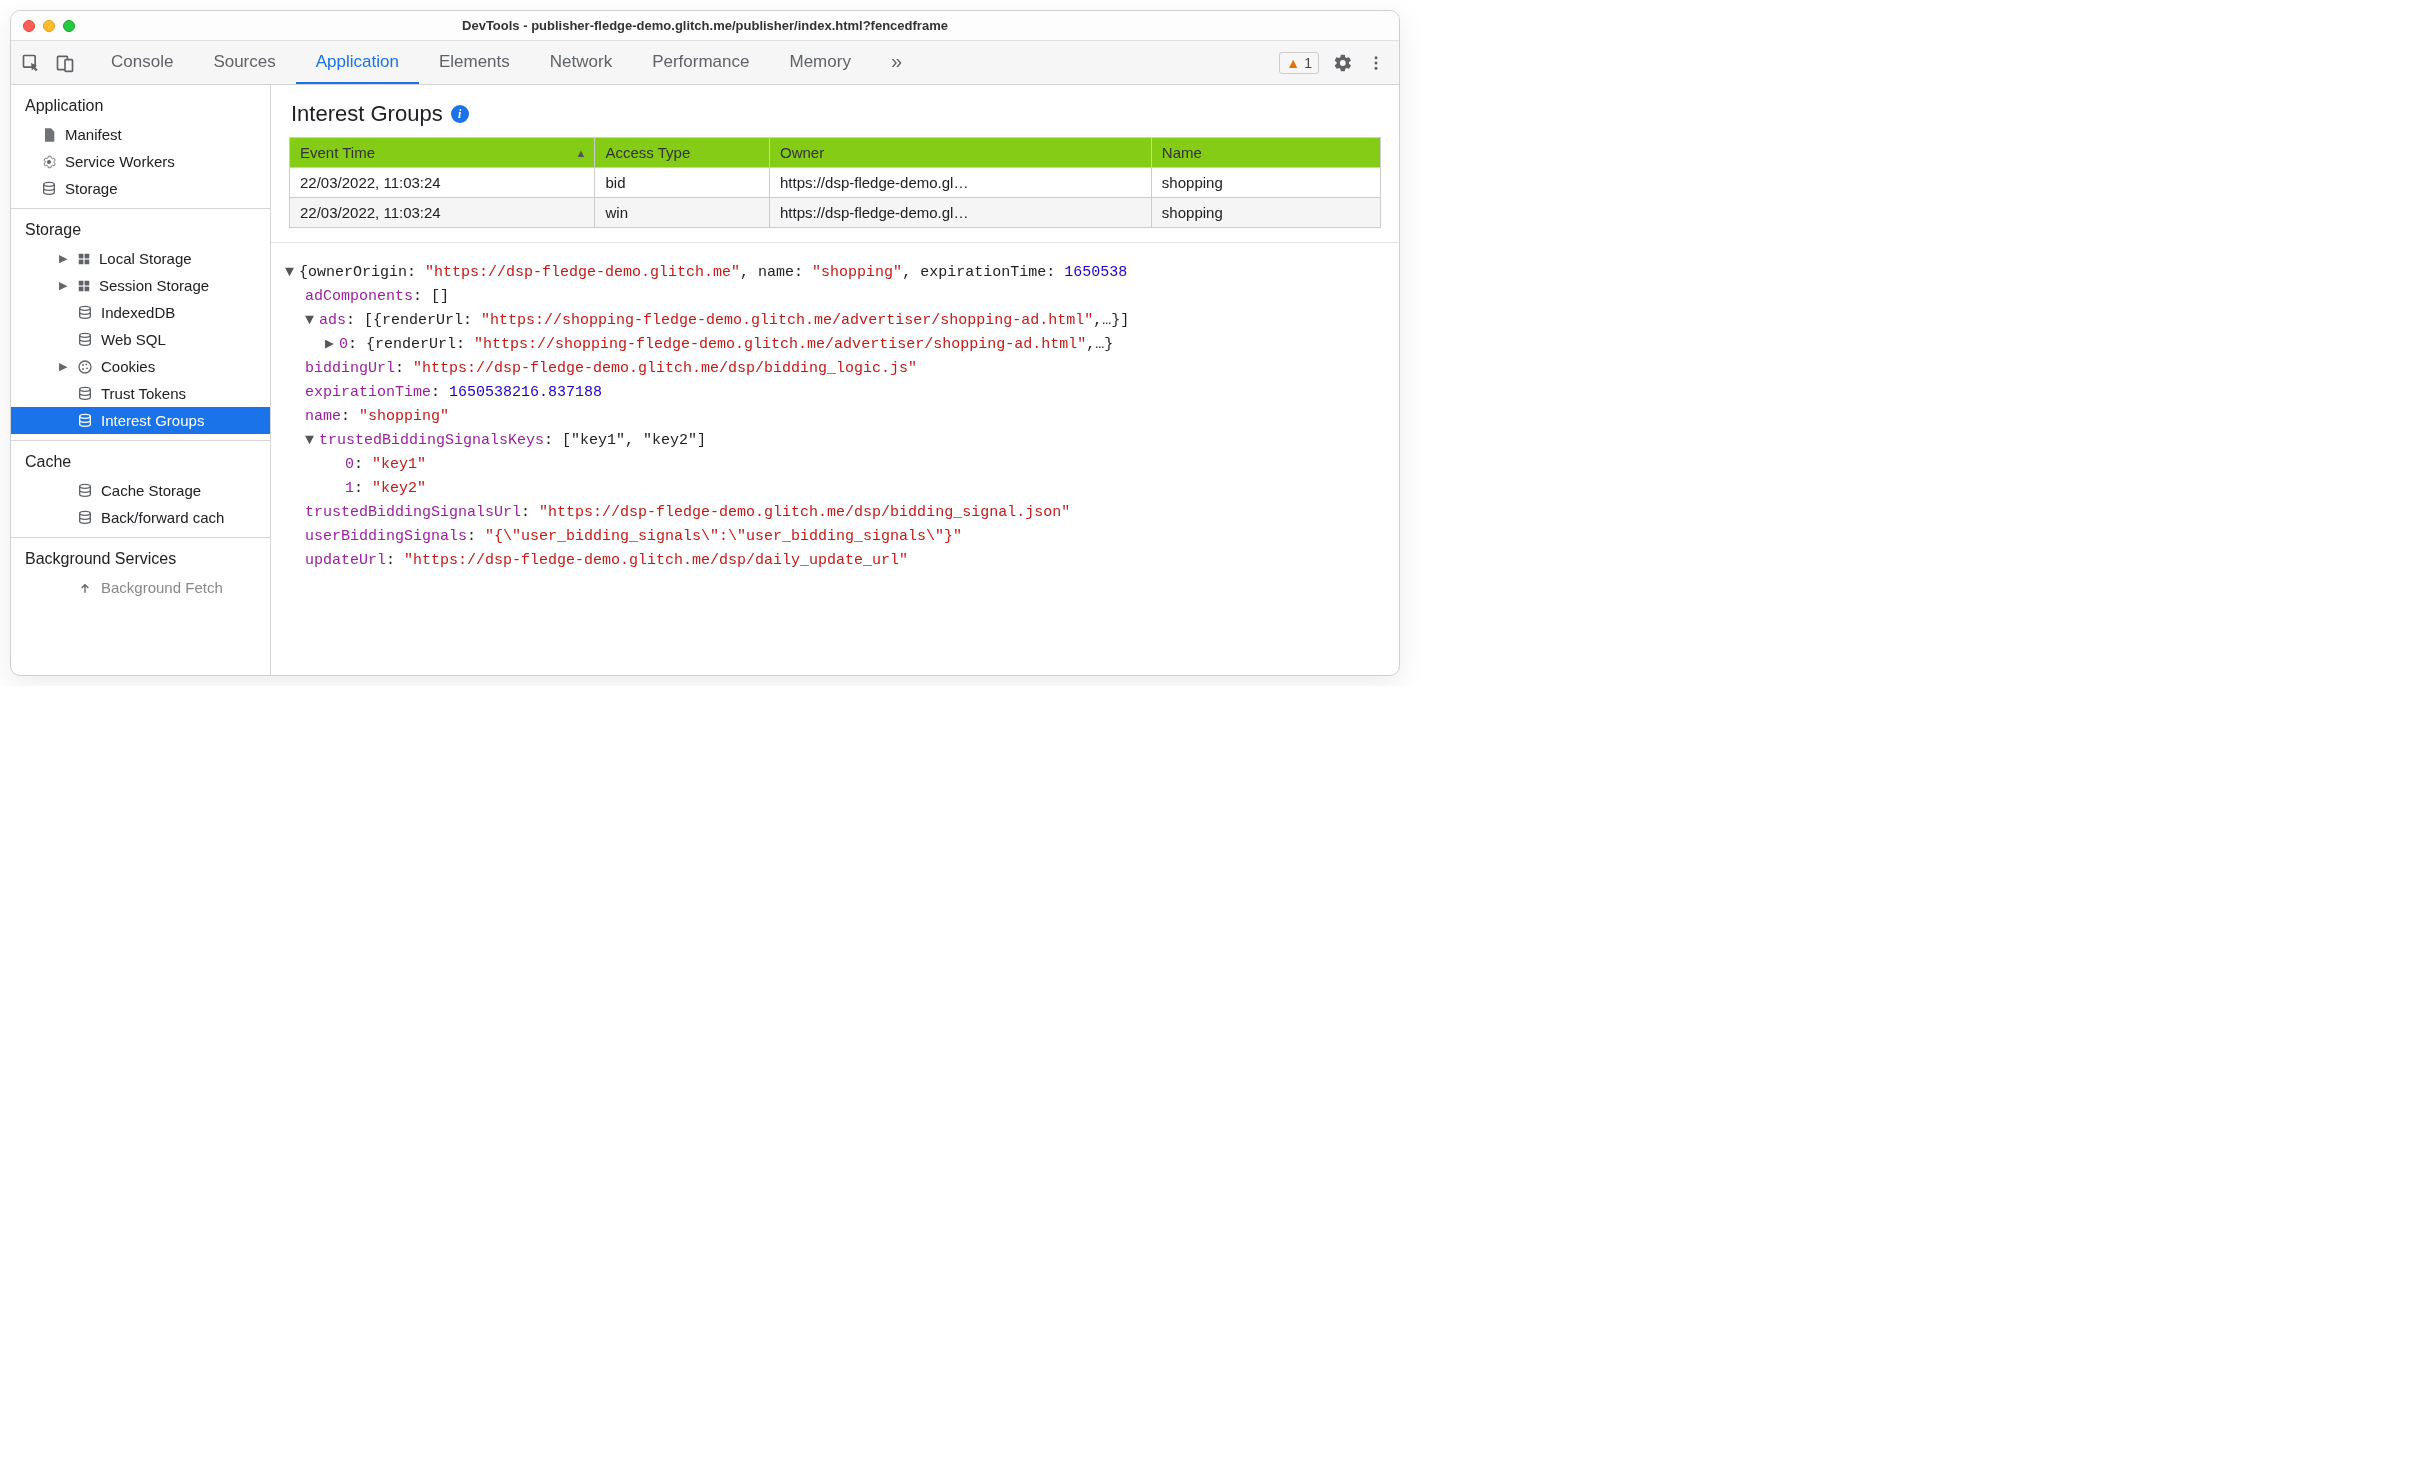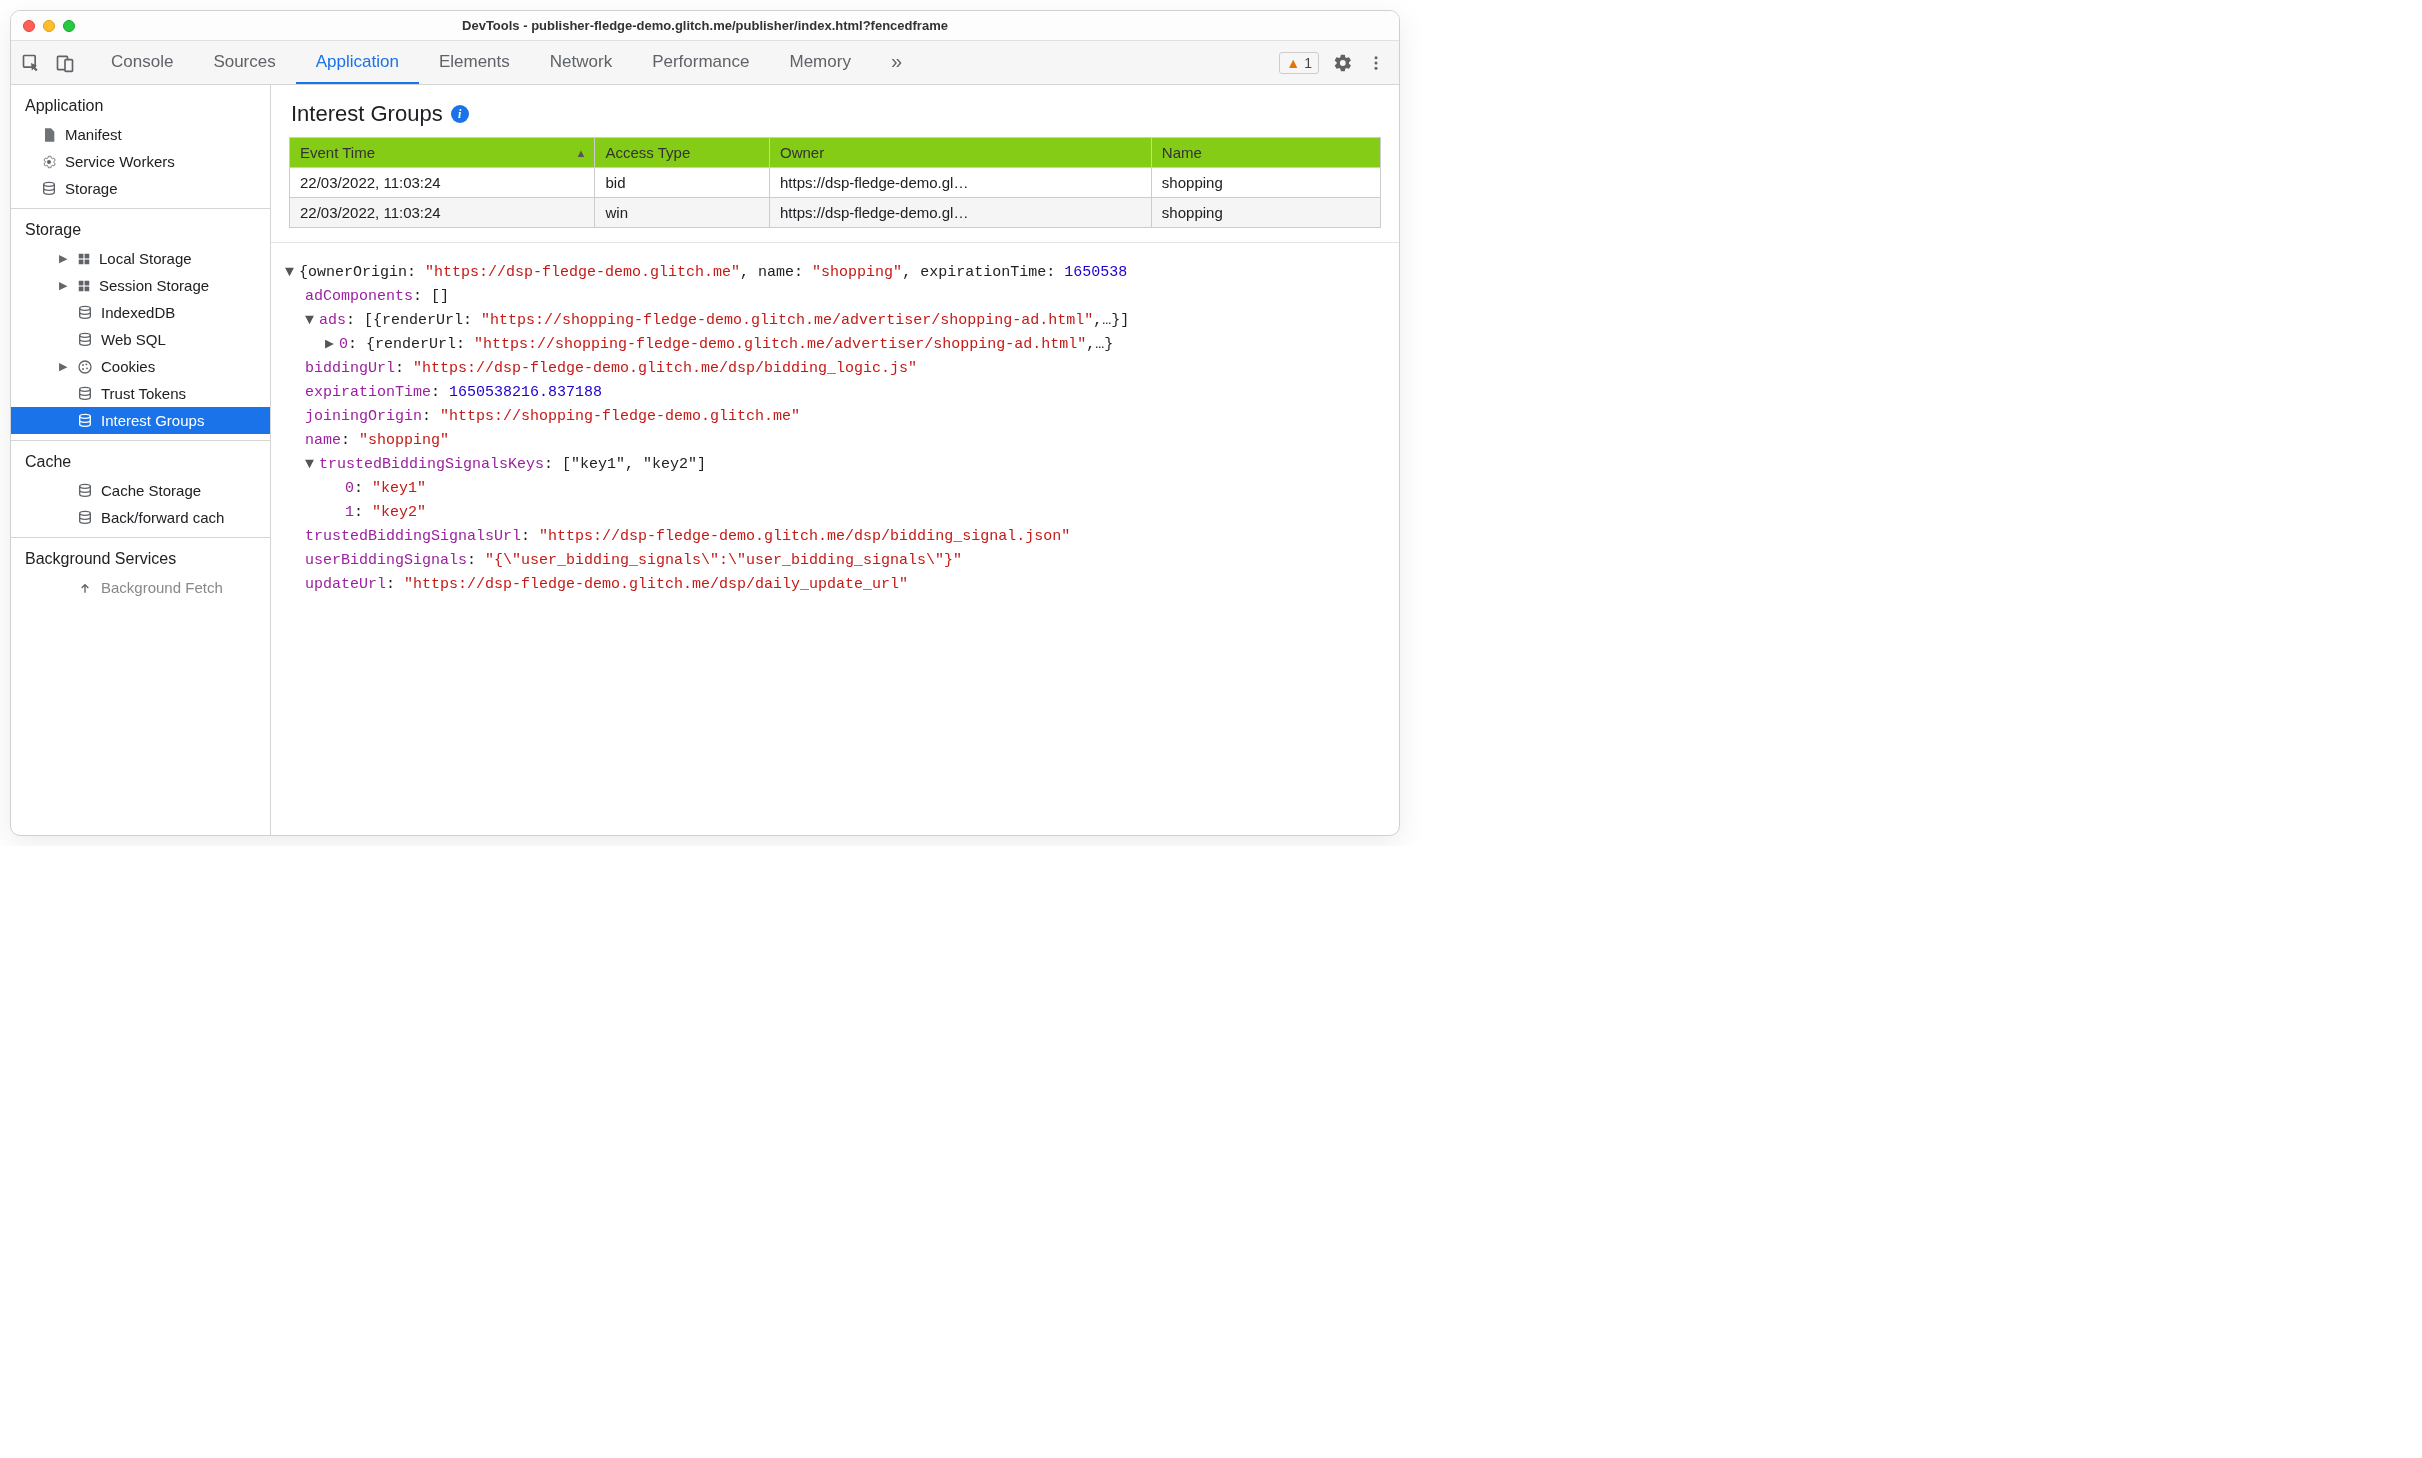--- a/index.html
+++ b/index.html
@@ -4,21 +4,21 @@
 <style>
   * { box-sizing: border-box; }
   body {
     margin: 0;
     font-family: -apple-system, BlinkMacSystemFont, "Segoe UI", Helvetica, Arial, sans-serif;
     background: #fff;
     color: #202124;
   }
   .window {
     width: 1390px;
-    height: 826px;
+    height: 666px;
     border: 1px solid #d0d0d0;
     border-radius: 10px;
     overflow: hidden;
     display: flex;
     flex-direction: column;
     box-shadow: 0 8px 30px rgba(0,0,0,0.08);
     margin: 10px;
   }
   .titlebar {
     height: 30px;
@@ -380,21 +380,20 @@
         </table>
       </div>
 
       <div class="detail">
         <div><span class="tree-tri">▼</span><span class="p">{ownerOrigin: </span><span class="s">"https://dsp-fledge-demo.glitch.me"</span><span class="p">, name: </span><span class="s">"shopping"</span><span class="p">, expirationTime: </span><span class="n">1650538</span></div>
         <div class="indent1"><span class="k">adComponents</span><span class="p">:&nbsp;</span><span class="p">[]</span></div>
         <div class="indent1"><span class="tree-tri">▼</span><span class="k">ads</span><span class="p">:&nbsp;</span><span class="p">[{renderUrl: </span><span class="s">"https://shopping-fledge-demo.glitch.me/advertiser/shopping-ad.html"</span><span class="p">,…}]</span></div>
         <div class="indent2"><span class="tree-tri">▶</span><span class="k">0</span><span class="p">:&nbsp;</span><span class="p">{renderUrl: </span><span class="s">"https://shopping-fledge-demo.glitch.me/advertiser/shopping-ad.html"</span><span class="p">,…}</span></div>
         <div class="indent1"><span class="k">biddingUrl</span><span class="p">:&nbsp;</span><span class="s">"https://dsp-fledge-demo.glitch.me/dsp/bidding_logic.js"</span></div>
         <div class="indent1"><span class="k">expirationTime</span><span class="p">:&nbsp;</span><span class="n">1650538216.837188</span></div>
-        <div class="indent1"><span class="k">joiningOrigin</span><span class="p">:&nbsp;</span><span class="s">"https://shopping-fledge-demo.glitch.me"</span></div>
         <div class="indent1"><span class="k">name</span><span class="p">:&nbsp;</span><span class="s">"shopping"</span></div>
         <div class="indent1"><span class="tree-tri">▼</span><span class="k">trustedBiddingSignalsKeys</span><span class="p">:&nbsp;</span><span class="p">["key1", "key2"]</span></div>
         <div class="indent3"><span class="k">0</span><span class="p">:&nbsp;</span><span class="s">"key1"</span></div>
         <div class="indent3"><span class="k">1</span><span class="p">:&nbsp;</span><span class="s">"key2"</span></div>
         <div class="indent1"><span class="k">trustedBiddingSignalsUrl</span><span class="p">:&nbsp;</span><span class="s">"https://dsp-fledge-demo.glitch.me/dsp/bidding_signal.json"</span></div>
         <div class="indent1"><span class="k">userBiddingSignals</span><span class="p">:&nbsp;</span><span class="s">"{\"user_bidding_signals\":\"user_bidding_signals\"}"</span></div>
         <div class="indent1"><span class="k">updateUrl</span><span class="p">:&nbsp;</span><span class="s">"https://dsp-fledge-demo.glitch.me/dsp/daily_update_url"</span></div>
       </div>
     </div>
   </div>

